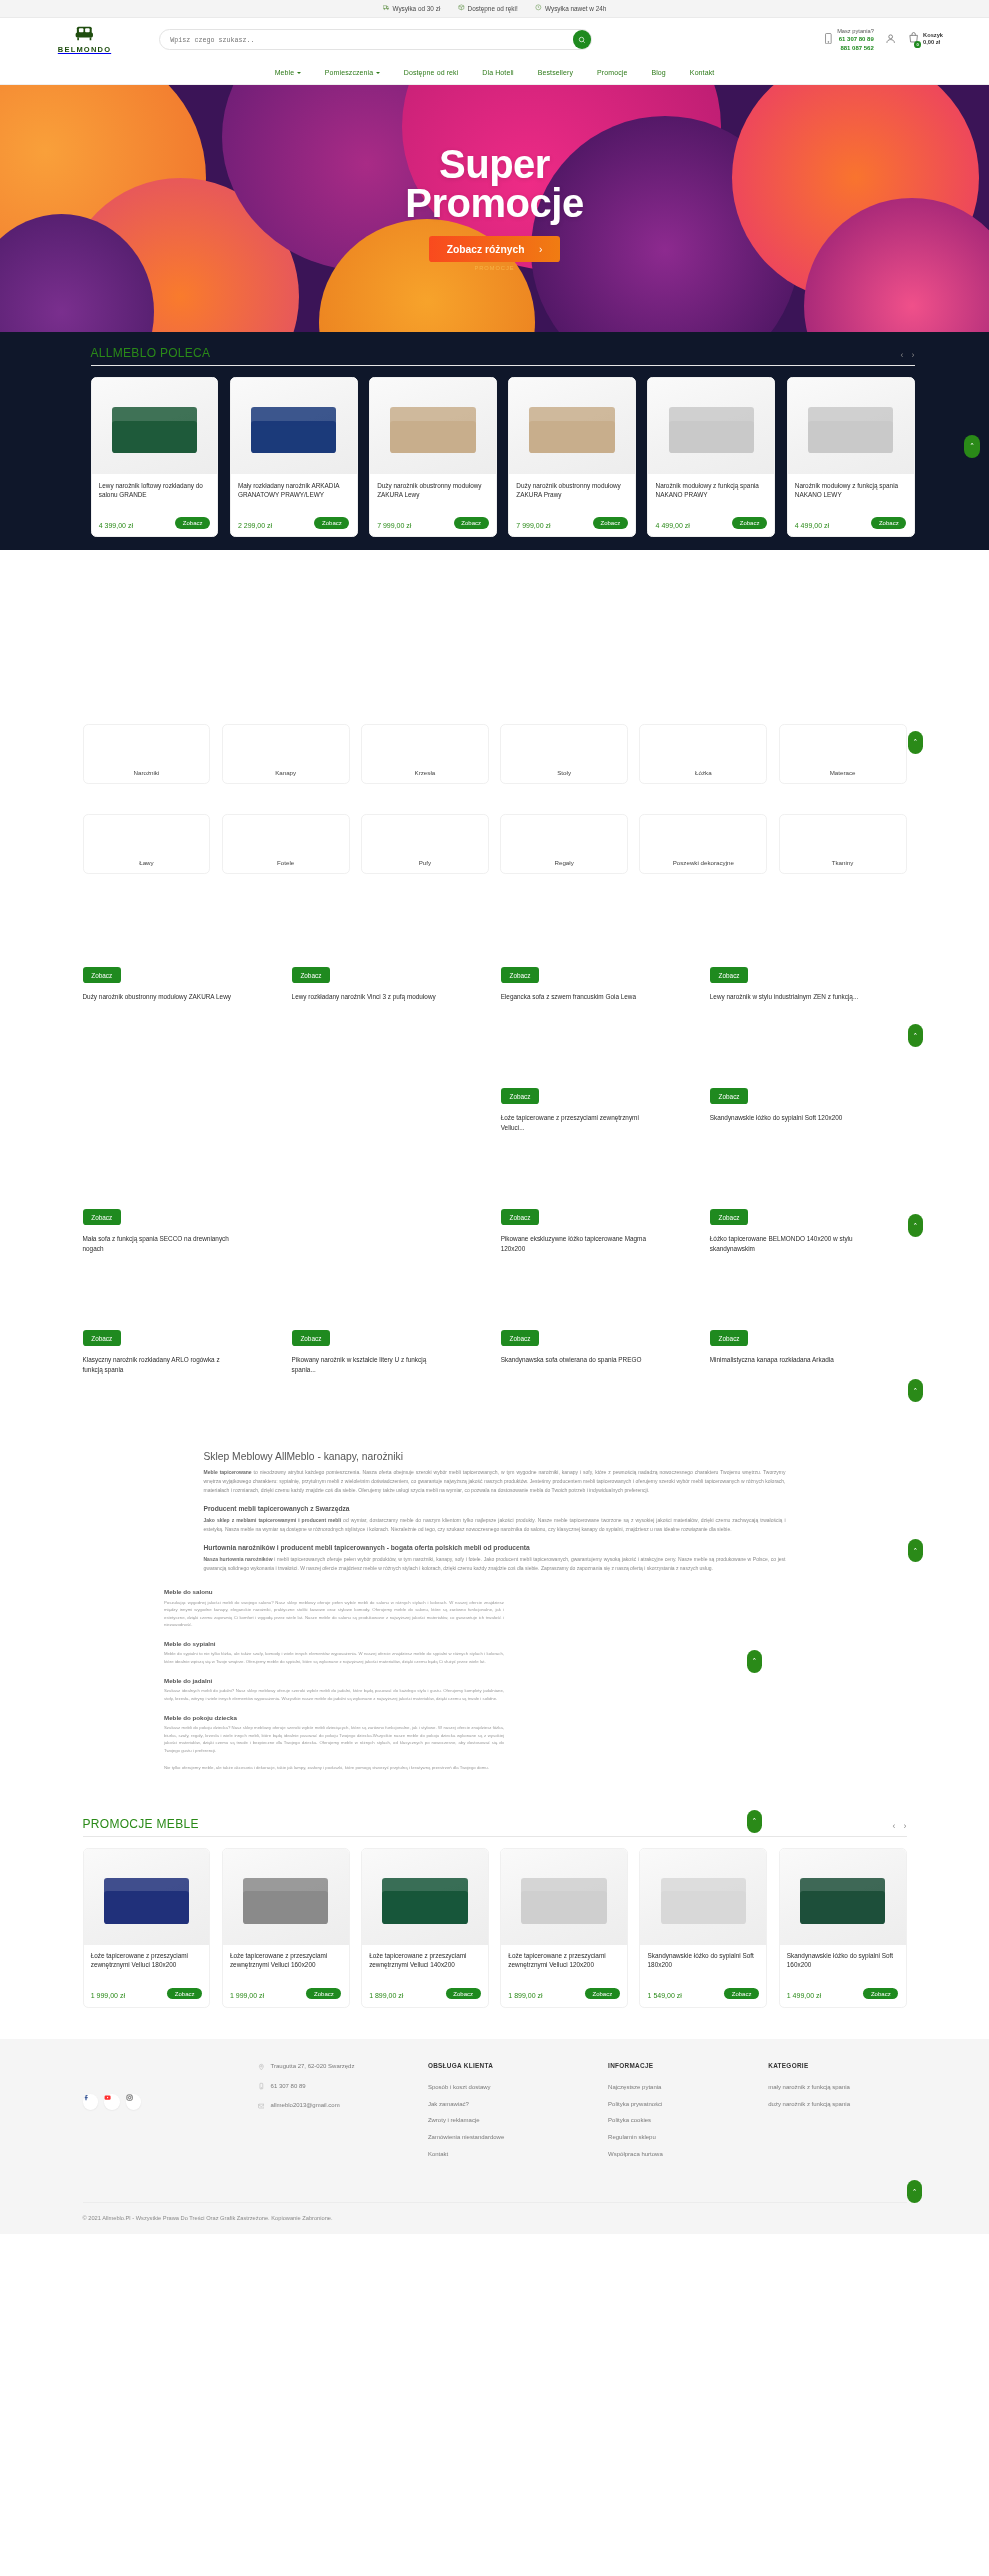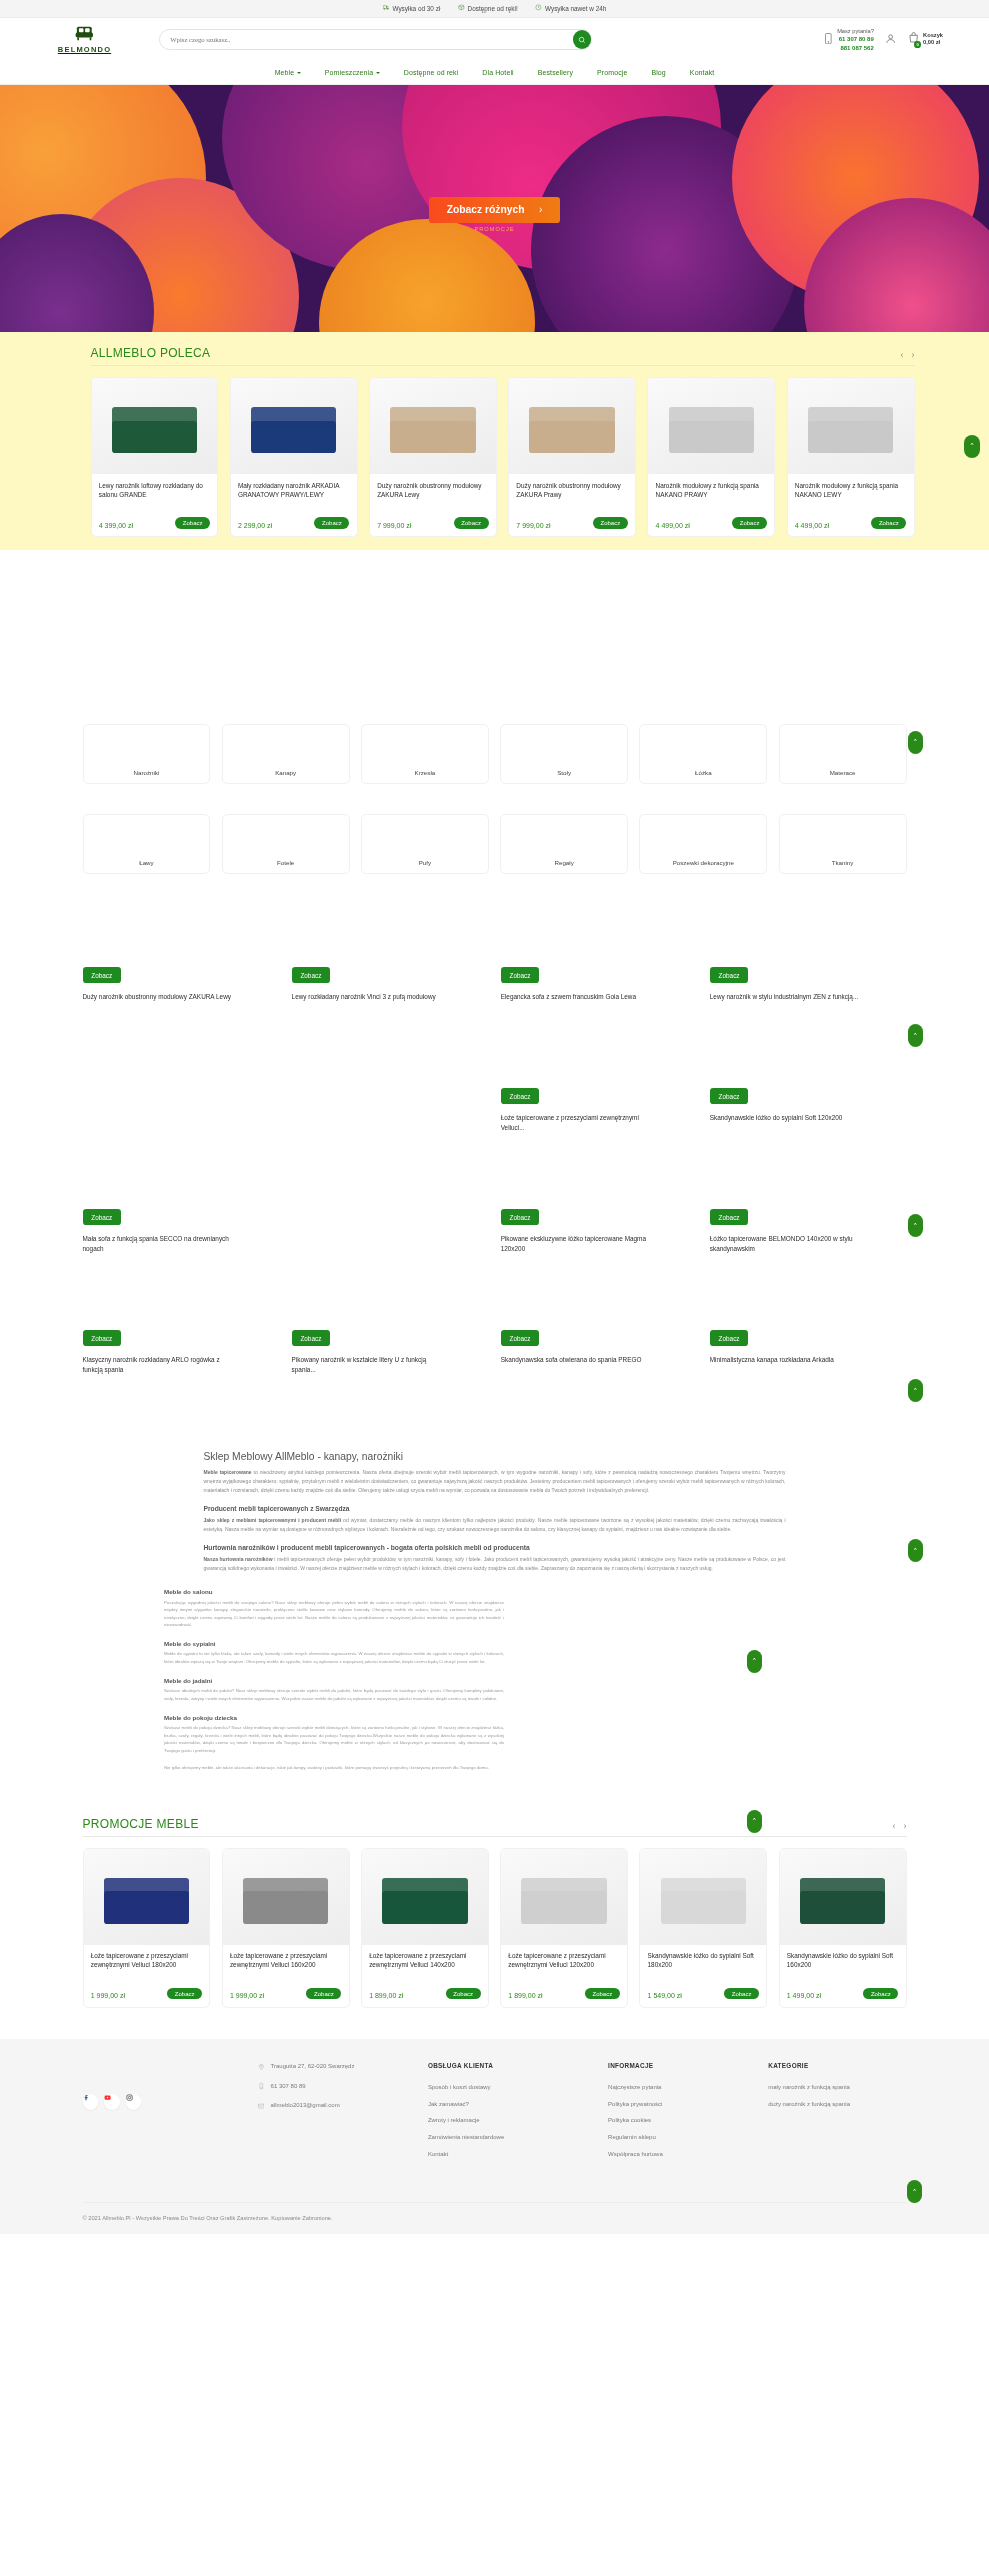--- a/index.html
+++ b/index.html
@@ -42,21 +42,21 @@
   .logo .logo-text {
     font-size: 7.5px; letter-spacing: 1.2px; color: #1f4d0f; font-weight: 700;
     margin-top: 1.5px;
   }
   .search-wrap {
     flex: 1; max-width: 433px; margin-left: 36px; position: relative;
   }
   .search-input {
     width: 100%; height: 20.6px; border-radius: 11.3px; border: 0.5px solid #e3e3e3;
     background: #fff; padding: 0 28px 0 10.3px; font-size: 6.7px; color: #888;
-    font-family: Liberation Serif, serif; outline: none;
+    font-family: Liberation Mono, monospace; outline: none;
   }
   .search-btn {
     position: absolute; right: 1px; top: 1px; width: 18.5px; height: 18.5px;
     border-radius: 50%; background: #1f8a1f; border: none; cursor: pointer;
     display: flex; align-items: center; justify-content: center;
   }
   .search-btn svg { width: 7.7px; height: 7.7px; stroke: #fff; stroke-width: 2.2; fill: none; }
   .head-right { margin-left: auto; display: flex; align-items: center; gap: 11.3px; }
   .phone-block { display: flex; align-items: center; gap: 5.2px; }
   .phone-block .ph-icon svg { width: 6.7px; height: 11.3px; stroke: #555; stroke-width: 1.3; fill: none; }
@@ -332,29 +332,33 @@
   <div class="blob" style="left:-62px;top:-41px;width:268px;height:268px;background:radial-gradient(circle at 40% 40%,#f9a03a,#ef6c2a);"></div>
   <div class="blob" style="left:62px;top:93px;width:237px;height:237px;background:radial-gradient(circle at 50% 50%,#f97b2c,#e04a6d);"></div>
   <div class="blob" style="left:-31px;top:129px;width:185px;height:196px;background:radial-gradient(circle at 50% 50%,#7a2f8e,#4a1a66);"></div>
   <div class="blob" style="left:222px;top:-82px;width:289px;height:268px;background:radial-gradient(circle at 50% 60%,#a92b86,#5d1a72);"></div>
   <div class="blob" style="left:402px;top:-103px;width:319px;height:289px;background:radial-gradient(circle at 40% 70%,#ee2b86,#b01a6e);"></div>
   <div class="blob" style="left:531px;top:31px;width:268px;height:268px;background:radial-gradient(circle at 50% 50%,#8d2a8f,#3c1157);"></div>
   <div class="blob" style="left:732px;top:-31px;width:247px;height:247px;background:radial-gradient(circle at 50% 50%,#f9742e,#e9356e);"></div>
   <div class="blob" style="left:804px;top:113px;width:216px;height:216px;background:radial-gradient(circle at 50% 50%,#f0508a,#8d1a72);"></div>
   <div class="blob" style="left:319px;top:134px;width:216px;height:206px;background:radial-gradient(circle at 50% 40%,#f7a32b,#e8781d);"></div>
   <div class="hero-inner">
+    <h1>
+      <span>Super</span><br>
+      <span>Promocje</span>
+    </h1>
     <button class="hero-btn">
       <span>Zobacz różnych</span>
       <span class="arw">›</span>
     </button>
     <div class="hero-sub">PROMOCJE</div>
   </div>
 </div>
 
-<div style="background:#fef9c3;padding-left:16px;" class="relhost">
+<div style="background:#0f172a;padding-left:16px;" class="relhost">
   <div class="wrap section">
     <div class="sec-head">
       <div class="sec-title">ALLMEBLO POLECA</div>
       <div class="sec-arrows">
         <span>‹</span>
         <span>›</span>
       </div>
     </div>
     <div class="prod-row" id="rec-row">
         <div class="prod-card">

